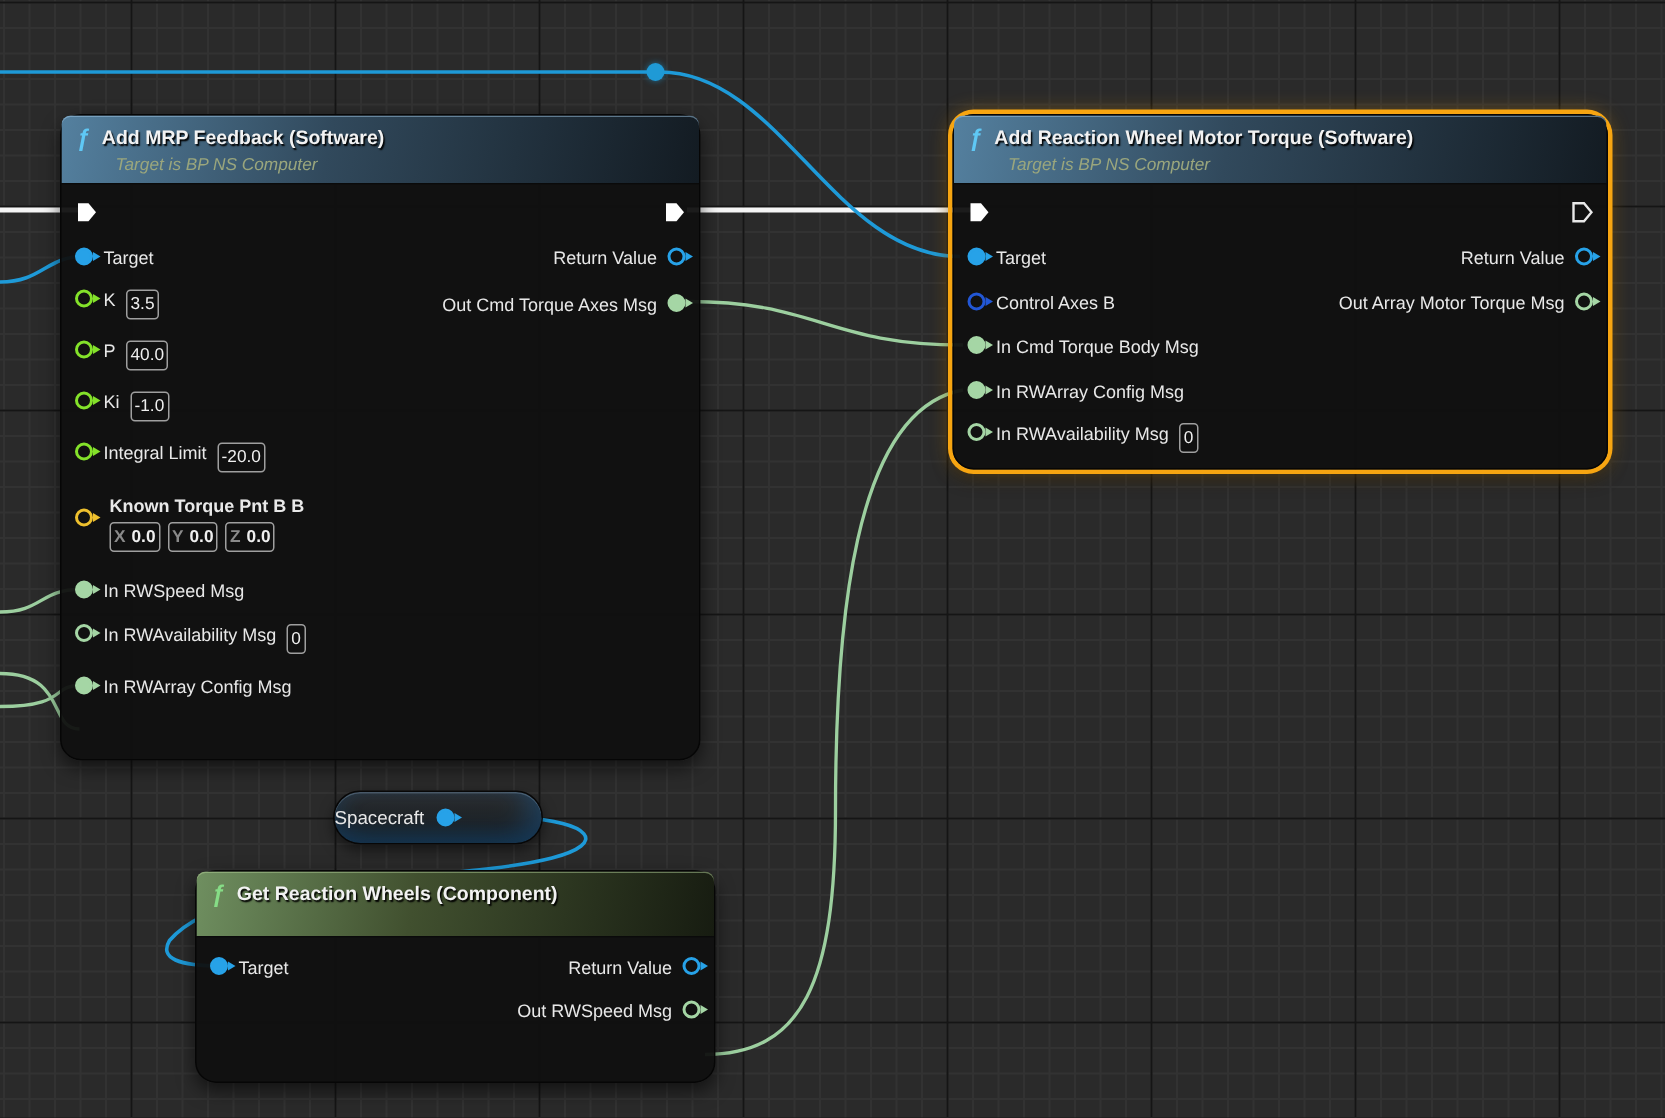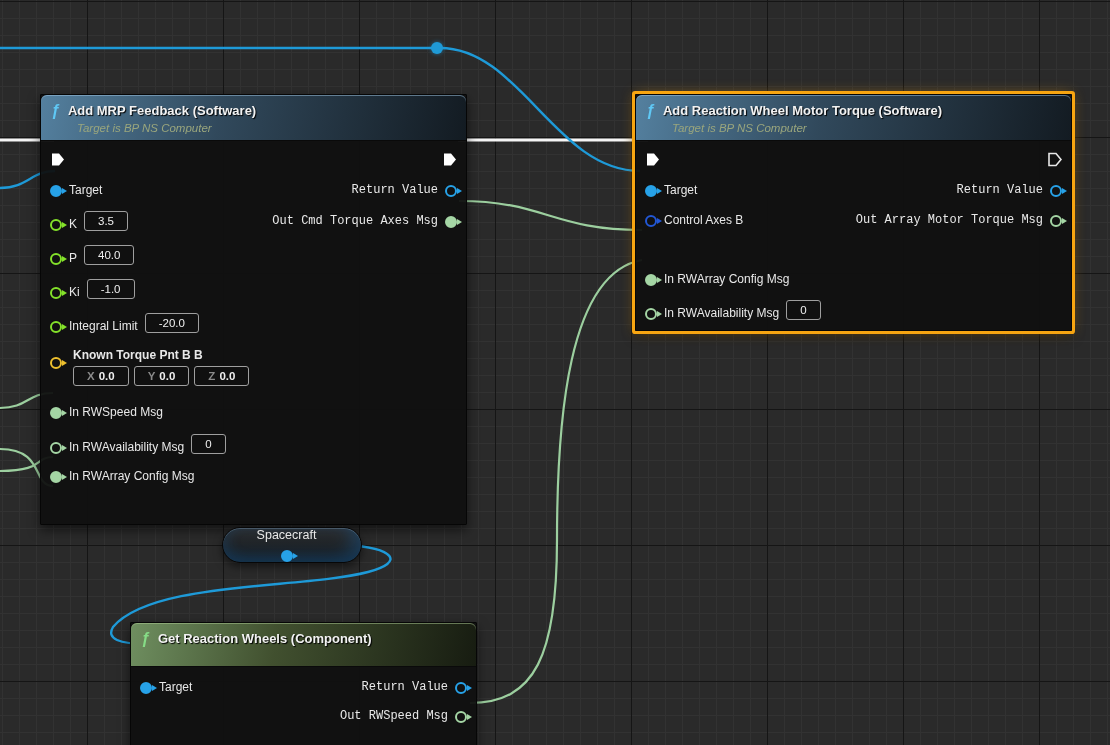--- a/index.html
+++ b/index.html
@@ -12,23 +12,22 @@
       linear-gradient(90deg,#151515 1.5px, transparent 1.5px),
       linear-gradient(#323232 1px, transparent 1px),
       linear-gradient(90deg,#323232 1px, transparent 1px);
     background-size:136px 136px,136px 136px,17px 17px,17px 17px;
     background-position:0 1px,87px 0,0 1px,2px 0;
   }
   svg.wires{position:absolute;inset:0;z-index:1;}
   .node{
     position:absolute;z-index:2;
     background:rgba(16,16,16,.95);
-    border:1px solid #060606;border-radius:1px;
+    border:1px solid #060606;border-radius:14px;
     box-shadow:0 5px 12px rgba(0,0,0,.55);
-    margin-top:18px;
   }
   .node.selected{
     box-shadow:0 0 0 3px #f7a511, 0 0 14px rgba(247,165,17,.45), 0 5px 12px rgba(0,0,0,.55);
   }
   .hdr{
     height:46px;box-sizing:border-box;border-radius:6px 6px 0 0;
     padding:6px 10px 0 10px;border-bottom:1px solid #0a0a0a;
   }
   .hdr.blue{
     background:linear-gradient(100deg,#54809f 0%,#31495c 42%,#131b22 100%);
@@ -41,43 +40,43 @@
   .fn-icon{font-style:italic;font-size:16px;font-weight:bold;vertical-align:-1px;}
   .hdr.blue .fn-icon{color:#5fc8f5;}
   .hdr.green .fn-icon{color:#86dc86;}
   .title{color:#f2f2f2;font-weight:bold;font-size:13px;margin-left:8px;text-shadow:1px 1px 1px #000;}
   .subtitle{display:block;color:#9aa67d;font-style:italic;font-size:11.5px;margin:2px 0 0 26px;}
   .row{
     position:absolute;left:0;right:0;height:24px;
     display:flex;align-items:center;justify-content:space-between;
     padding:0 9px;box-sizing:border-box;
   }
-  .side{display:flex;align-items:flex-end;gap:7px;min-width:0;}
-  .side.r{margin-left:auto;font-family:Liberation Mono, monospace;}
+  .side{display:flex;align-items:flex-start;gap:7px;min-width:0;}
+  .side.r{margin-left:auto;}
   .plabel{color:#e8e8e8;font-size:12px;white-space:nowrap;}
   .pin{position:relative;width:12px;height:12px;border-radius:50%;
     box-sizing:border-box;border:2.5px solid var(--c);flex:none;}
   .pin.f{background:var(--c);}
   .pin::after{content:"";position:absolute;left:10px;top:.5px;width:0;height:0;
     border-left:5px solid var(--c);border-top:3.5px solid transparent;border-bottom:3.5px solid transparent;}
   .c-blue{--c:#27a2e8;} .c-mint{--c:#a5d6a5;} .c-green{--c:#84e22a;}
   .c-gold{--c:#eec02e;} .c-navy{--c:#2257d6;}
   .vbox{border:1px solid #9f9f9f;background:#101010;border-radius:3px;
     height:18px;display:flex;align-items:center;gap:4px;
-    padding:0 13px;color:#efefef;font-size:11.5px;white-space:nowrap;}
+    padding:0 2px;color:#efefef;font-size:11.5px;white-space:nowrap;}
   .vbox .ax{color:#8a8a8a;}
   .exec{flex:none;}
   .pill{
     position:absolute;z-index:2;width:140px;height:36px;border-radius:18px;
     background:linear-gradient(180deg,#2b2f33,#141719);
     border:1px solid #070707;
     box-shadow:inset 0 1px 0 rgba(150,180,205,.3), inset -9px -7px 16px rgba(25,115,195,.28),
       inset 6px -4px 12px rgba(25,115,195,.12), 0 4px 9px rgba(0,0,0,.5);
     display:flex;align-items:center;gap:8px;
-    padding-right:11px;box-sizing:border-box;flex-direction:column;
+    padding-right:11px;box-sizing:border-box;
   }
   .pill .plabel{font-size:12.5px;}
   .reroute{position:absolute;z-index:2;width:12px;height:12px;border-radius:50%;
     background:#1f9ad6;box-shadow:0 0 4px rgba(30,154,214,.6);}
   .kt-block{position:absolute;left:0;right:0;}
   .kt-label{position:absolute;left:32px;top:0;color:#e8e8e8;font-size:12px;white-space:nowrap;}
   .kt-boxes{position:absolute;left:32px;top:18px;display:flex;gap:5px;}
   .kt-pin{position:absolute;left:9px;top:9px;}
 </style>
 </head>
@@ -229,41 +228,47 @@
     <div class="row" style="top:113px;gap:24px;">
       <span class="side">
           <span class="pin c-navy"></span>
           <span class="plabel">Control Axes B</span>
         </span>
       <span class="side r">
           <span class="plabel">Out Array Motor Torque Msg</span>
           <span class="pin c-mint"></span>
         </span>
     </div>
+    <div class="row" style="top:142px;">
+      <span class="side">
+          <span class="pin f c-mint"></span>
+          <span class="plabel">In Cmd Torque Body Msg</span>
+        </span>
+    </div>
     <div class="row" style="top:172px;">
       <span class="side">
           <span class="pin f c-mint"></span>
           <span class="plabel">In RWArray Config Msg</span>
         </span>
     </div>
     <div class="row" style="top:203px;">
       <span class="side">
           <span class="pin c-mint"></span>
           <span class="plabel">In RWAvailability Msg</span>
           <span class="vbox">0</span>
         </span>
     </div>
   </div>
 
   <div class="pill" style="left:222px;top:527px;">
     <span class="plabel">Spacecraft</span>
     <span class="pin f c-blue"></span>
   </div>
 
-  <div class="node" style="left:130px;top:604px;width:345px;height:140px;">
+  <div class="node" style="left:130px;top:580px;width:345px;height:140px;">
     <div class="hdr green" style="height:44px;">
       <span class="fn-icon">ƒ</span><span class="title">Get Reaction Wheels (Component)</span>
     </div>
     <div class="row" style="top:52px;">
       <span class="side">
           <span class="pin f c-blue"></span>
           <span class="plabel">Target</span>
         </span>
       <span class="side r">
           <span class="plabel">Return Value</span>

